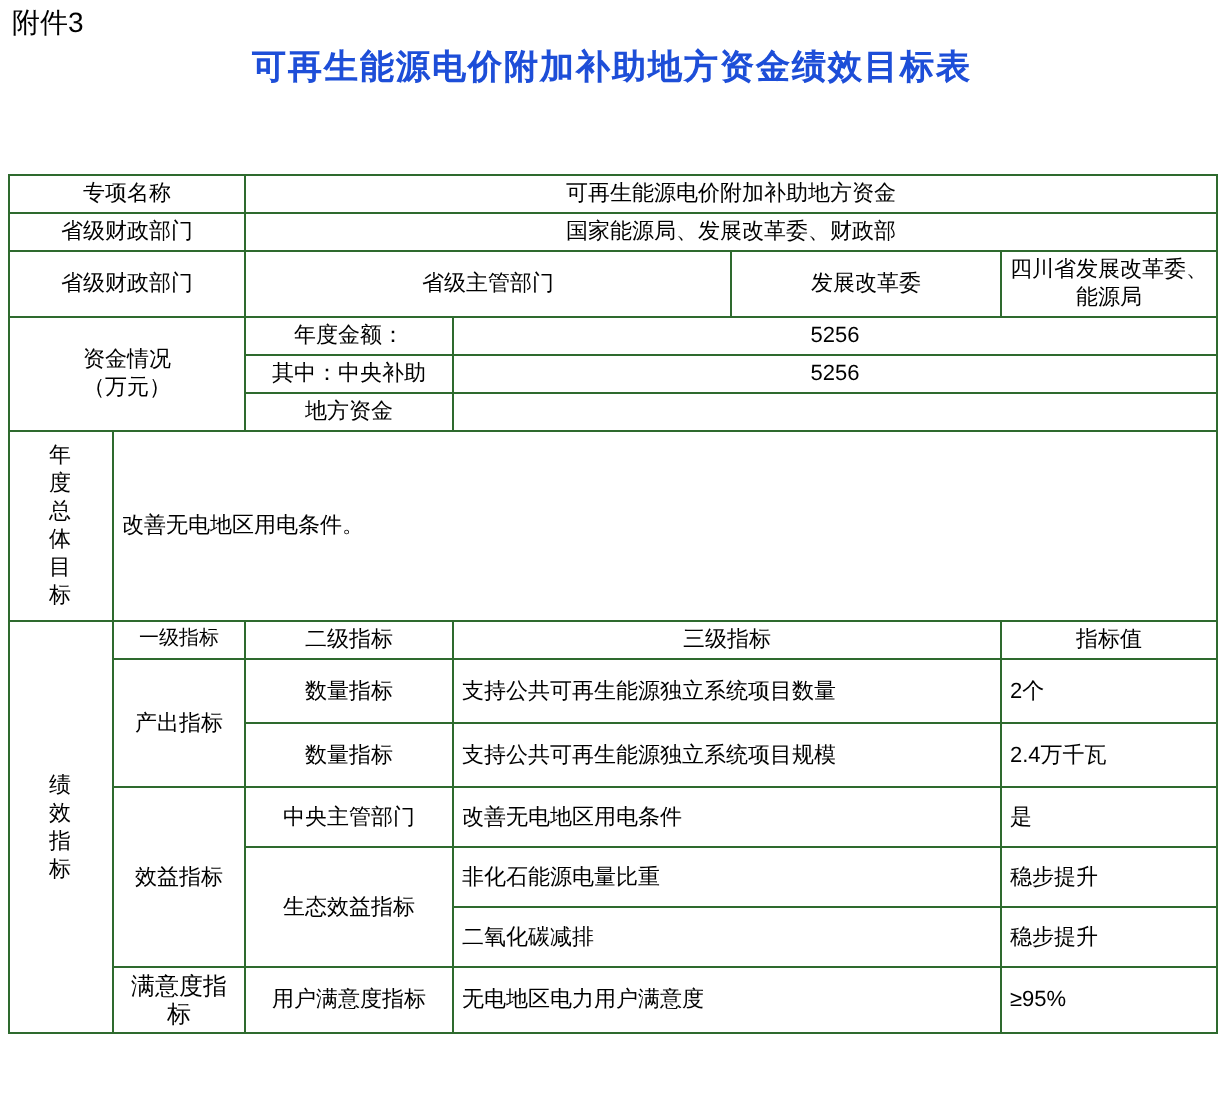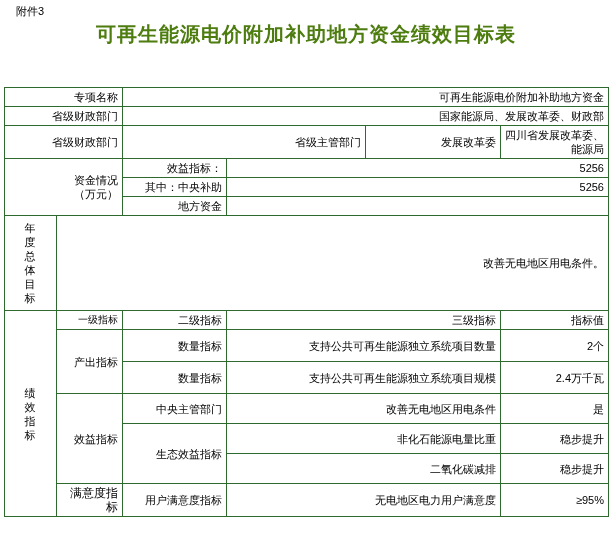--- a/index.html
+++ b/index.html
@@ -16,39 +16,39 @@
     overflow: hidden;
   }
   .page {
     width: 612px;
     height: 552px;
     position: relative;
     box-sizing: border-box;
   }
   .attach-label {
     position: absolute;
-    left: 16px;
+    left: 6px;
     top: 4px;
-    font-size: 11px;
+    font-size: 14px;
     line-height: 14px;
     color: #000;
   }
   .title-block {
     position: absolute;
     left: 0;
     top: 22px;
     width: 612px;
     text-align: center;
   }
   .doc-title {
     font-family: "Liberation Serif", serif;
     font-weight: bold;
-    font-size: 20px;
+    font-size: 17px;
     letter-spacing: 1px;
-    color: #4d7c0f;
+    color: #1d4ed8;
     line-height: 24px;
   }
   .doc-subtitle {
     font-family: "Liberation Serif", serif;
     font-size: 11px;
     color: #000;
     margin-top: 9px;
     line-height: 14px;
   }
   table.main {
@@ -60,22 +60,22 @@
     table-layout: fixed;
   }
   table.main td {
     border: 1px solid #2e6a2e;
     font-size: 11px;
     line-height: 14px;
     padding: 2px 4px;
     vertical-align: middle;
     font-family: "Liberation Sans", sans-serif;
   }
-  .c { text-align: right; }
-  .l { text-align: right; }
+  .c { text-align: center; }
+  .l { text-align: left; }
   .vert {
     text-align: center;
     line-height: 15px;
     letter-spacing: 1px;
   }
   .pad-l { padding-left: 6px; }
 </style>
 </head>
 <body>
 
@@ -109,21 +109,21 @@
         <td class="c" colspan="2">省级财政部门</td>
         <td class="c" colspan="2">省级主管部门</td>
         <td class="c">发展改革委</td>
         <td class="c">四川省发展改革委、能源局</td>
       </tr>
       <tr>
         <td class="c" colspan="2" rowspan="3">
           <div>资金情况</div>
           <div>（万元）</div>
         </td>
-        <td class="c">效益指标：</td>
+        <td class="c">年度金额：</td>
         <td class="c" colspan="3">5256</td>
       </tr>
       <tr>
         <td class="c">其中：中央补助</td>
         <td class="c" colspan="3">5256</td>
       </tr>
       <tr>
         <td class="c">地方资金</td>
         <td class="c" colspan="3"></td>
       </tr>

